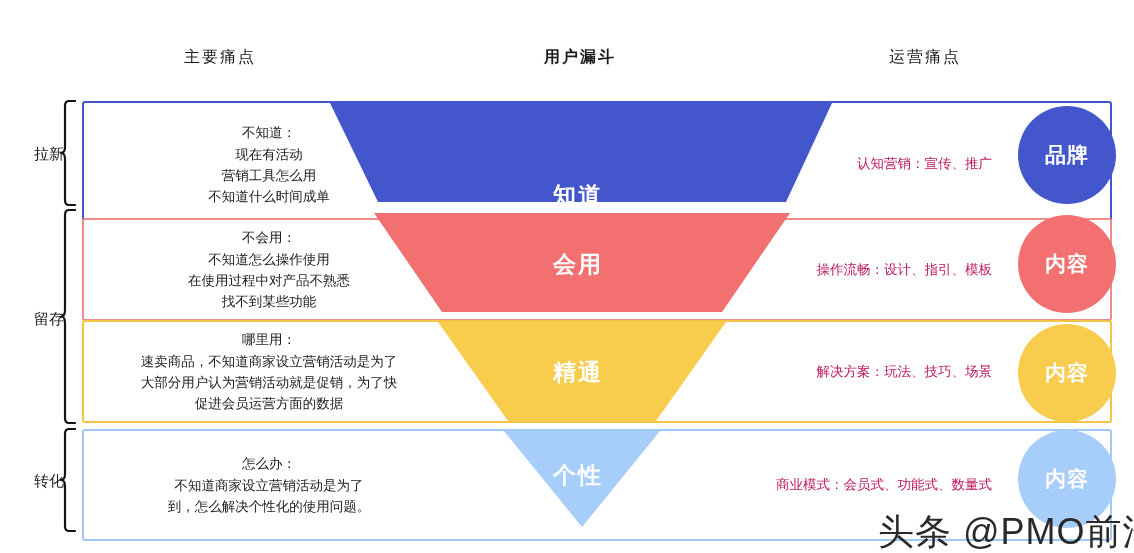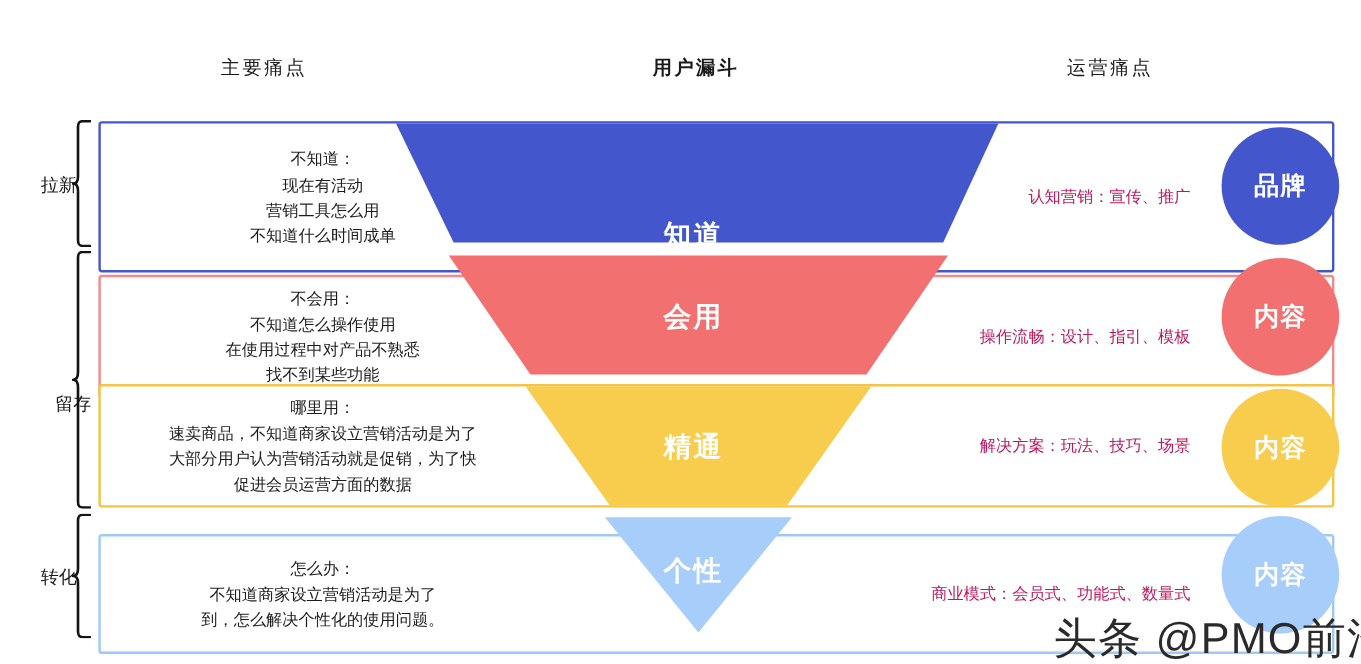--- a/index.html
+++ b/index.html
@@ -48,23 +48,23 @@
     position:absolute;
     left:82px;
     width:1030px;
     box-sizing:border-box;
     background:#ffffff;
     border-width:2px;
     border-style:solid;
     border-radius:3px;
   }
   #row1{top:101px;height:126px;border-color:#4456cb;}
-  #row2{top:229px;height:103px;border-color:#f08b8c;}
+  #row2{top:218px;height:103px;border-color:#f08b8c;}
   #row3{top:320px;height:103px;border-color:#f6c445;}
-  #row4{top:445px;height:100px;border-color:#9ec9f7;}
+  #row4{top:429px;height:112px;border-color:#9ec9f7;}
 
   .pain-text{
     position:absolute;
     left:20px;
     top:0;
     width:330px;
     height:100%;
     display:flex;
     flex-direction:column;
     align-items:center;
@@ -151,21 +151,21 @@
 </head>
 <body>
 
 <div id="stage">
 
   <div class="col-head" id="head-pain">主要痛点</div>
   <div class="col-head" id="head-funnel">用户漏斗</div>
   <div class="col-head" id="head-ops">运营痛点</div>
 
   <div class="stage-label" style="left:16px;top:145px;">拉新</div>
-  <div class="stage-label" style="left:28px;top:310px;margin-top:18px;">留存</div>
+  <div class="stage-label" style="left:16px;top:310px;">留存</div>
   <div class="stage-label" style="left:16px;top:472px;">转化</div>
 
   <div class="brace" style="left:60px;top:100px;height:106px;">
     <svg width="16" height="106" viewBox="0 0 16 106" fill="none">
       <path d="M15 1 H9 C5.5 1 5 3 5 6 V47 C5 51 3.5 53 1 53 C3.5 53 5 55 5 59 V100 C5 103 5.5 105 9 105 H15" stroke="#141414" stroke-width="2.2" stroke-linecap="round" stroke-linejoin="round"></path>
     </svg>
   </div>
   <div class="brace" style="left:60px;top:209px;height:215px;">
     <svg width="16" height="215" viewBox="0 0 16 215" fill="none">
       <path d="M15 1 H9 C5.5 1 5 3 5 6 V101 C5 105 3.5 107.5 1 107.5 C3.5 107.5 5 110 5 114 V209 C5 212 5.5 214 9 214 H15" stroke="#141414" stroke-width="2.2" stroke-linecap="round" stroke-linejoin="round"></path>

